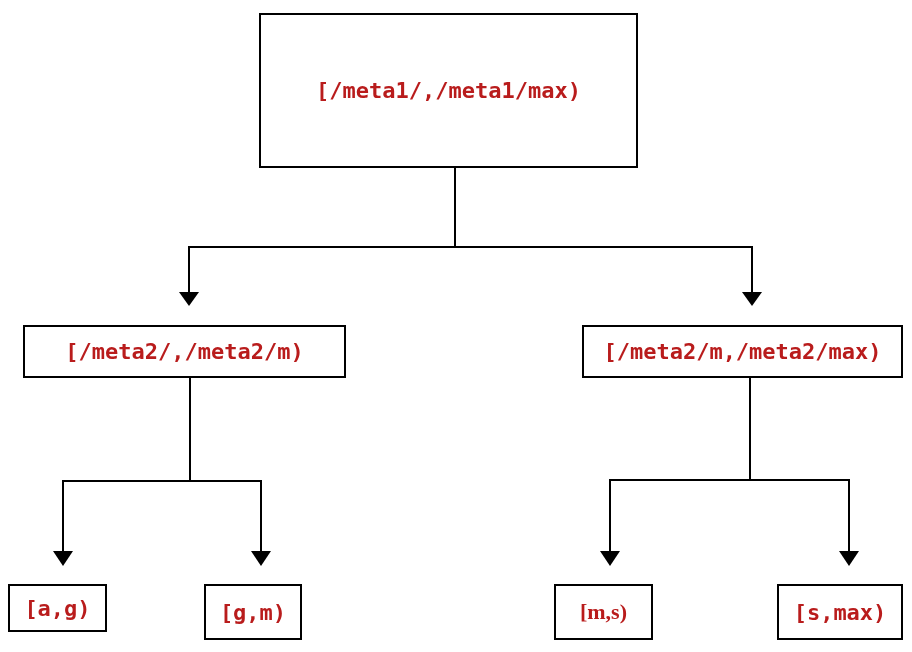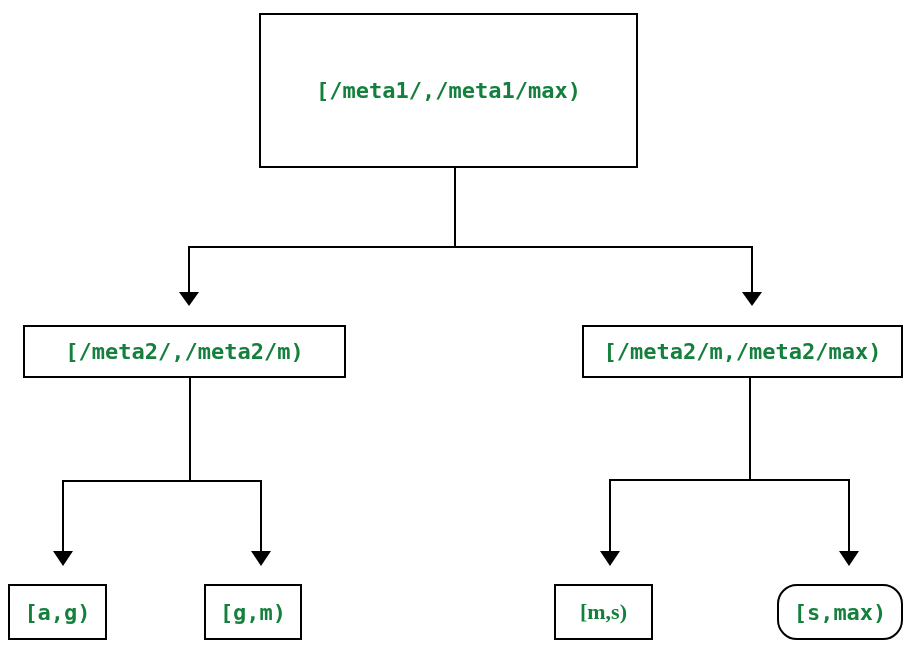--- a/index.html
+++ b/index.html
@@ -25,30 +25,30 @@
   .node {
     position: absolute;
     box-sizing: border-box;
     border: 2px solid #000000;
     background: #ffffff;
     display: flex;
     align-items: center;
     justify-content: center;
     font-size: 22px;
     font-weight: bold;
-    color: #15803d;
+    color: #b91c1c;
     white-space: nowrap;
   }
   .node-root   { left: 259px; top: 13px;  width: 379px; height: 155px; }
   .node-l2l    { left: 23px;  top: 325px; width: 323px; height: 53px; }
   .node-l2r    { left: 582px; top: 325px; width: 321px; height: 53px; justify-content: center; }
-  .node-leaf1  { left: 8px;   top: 584px; width: 99px;  height: 56px; }
+  .node-leaf1  { left: 8px;   top: 584px; width: 99px;  height: 48px; }
   .node-leaf2  { left: 204px; top: 584px; width: 98px;  height: 56px; }
   .node-leaf3  { left: 554px; top: 584px; width: 99px;  height: 56px; font-family: Liberation Serif, serif; }
-  .node-leaf4  { left: 777px; top: 584px; width: 126px; height: 56px; border-radius: 20px; }
+  .node-leaf4  { left: 777px; top: 584px; width: 126px; height: 56px; }
 </style>
 </head>
 <body>
 
 <div class="canvas">
 
   <svg class="edges" viewBox="0 0 912 652" xmlns="http://www.w3.org/2000/svg" aria-hidden="true">
 
     <polyline points="455,168 455,247" fill="none" stroke="#000000" stroke-width="2"></polyline>
     <polyline points="189,247 752,247" fill="none" stroke="#000000" stroke-width="2"></polyline>

